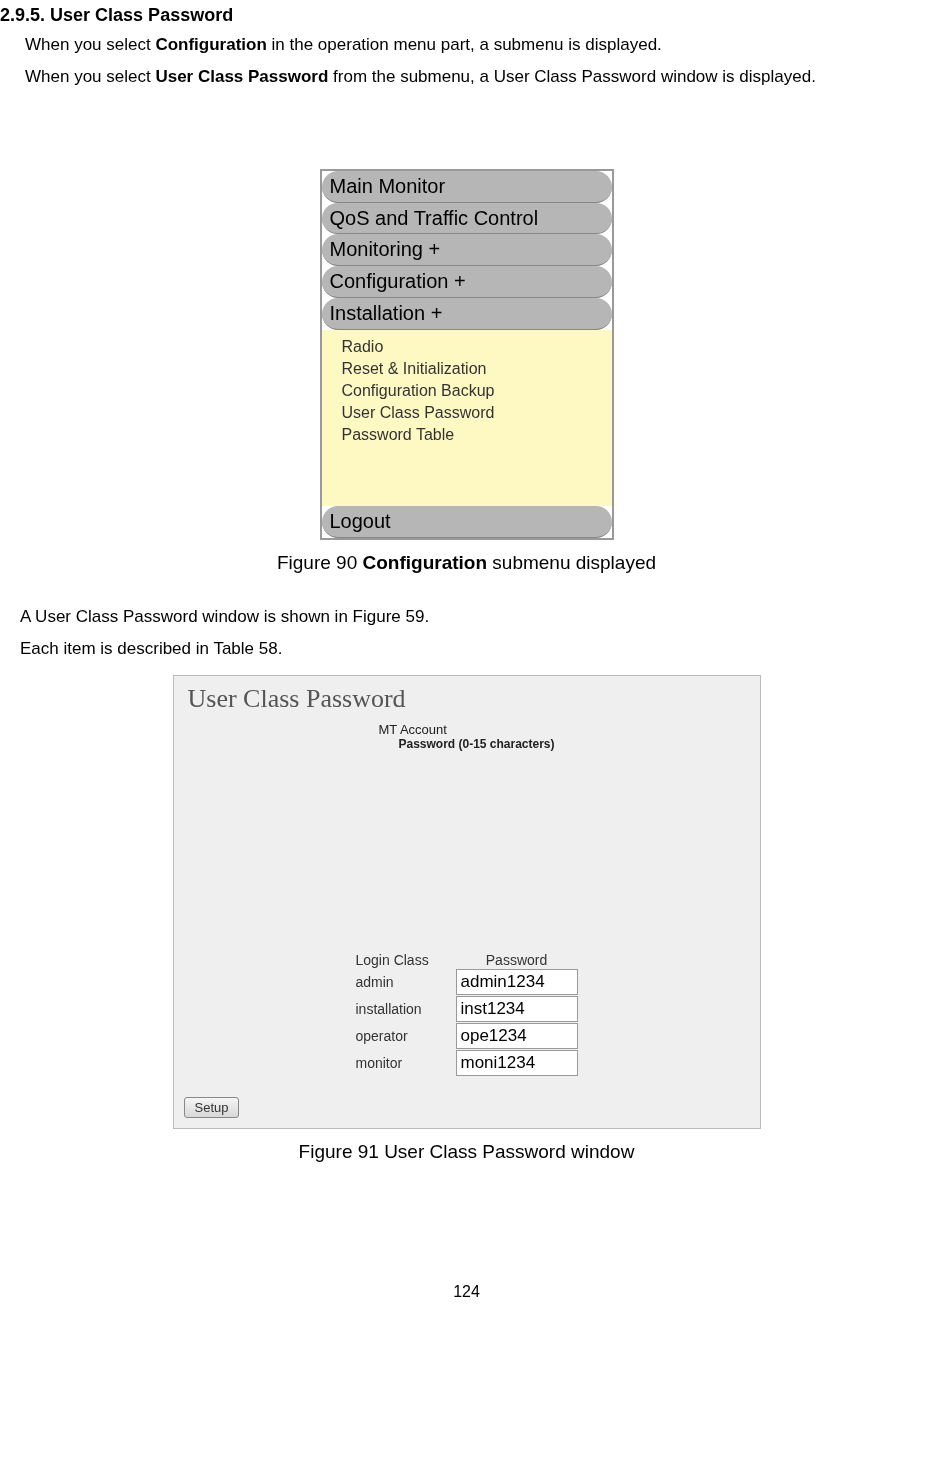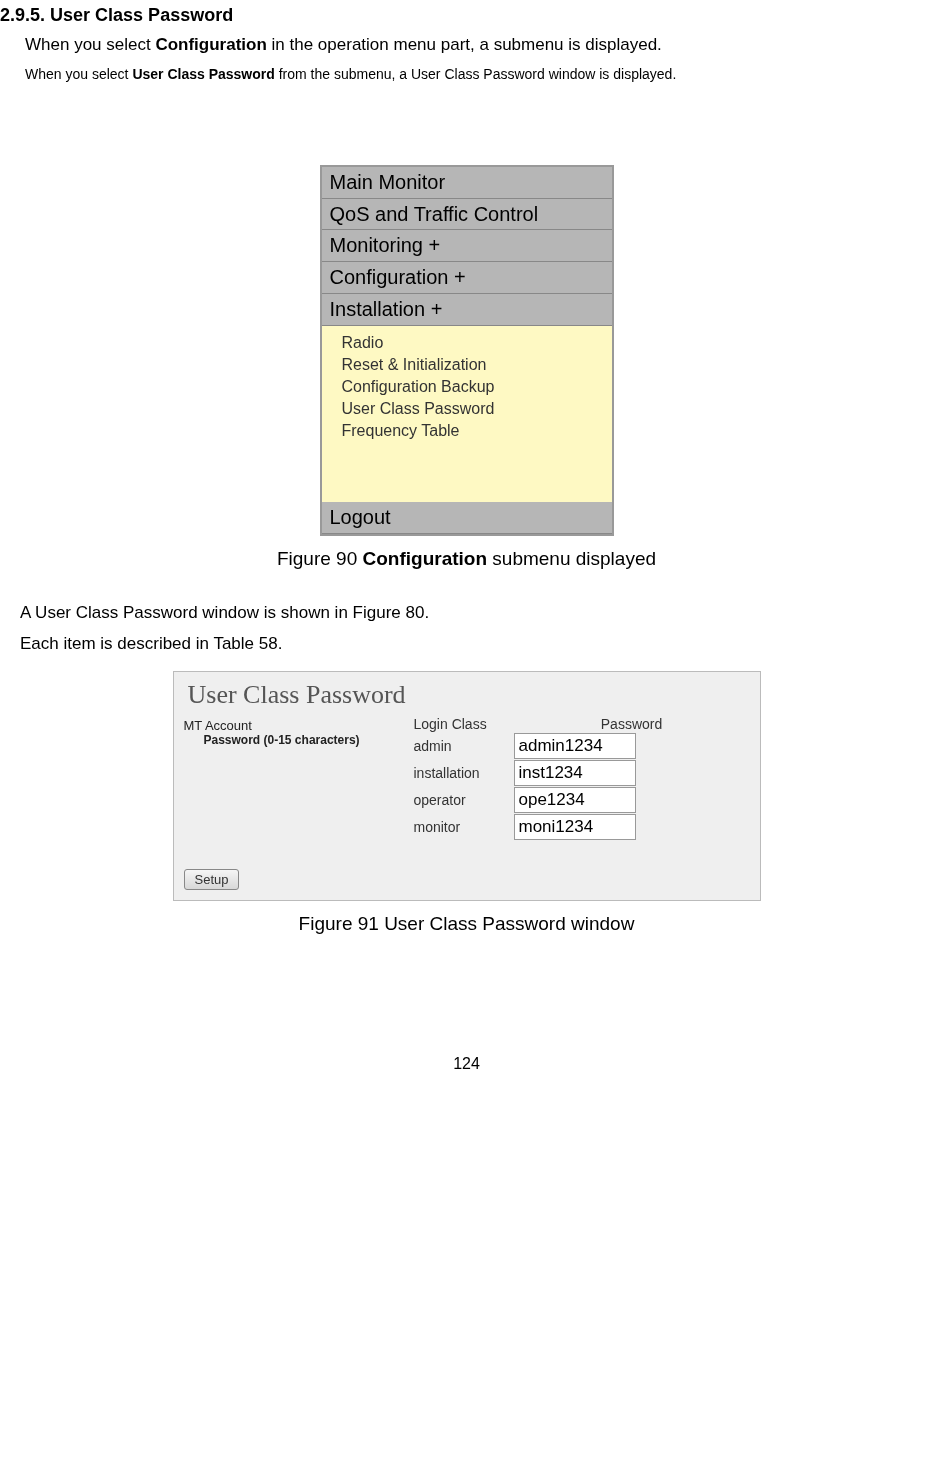--- a/index.html
+++ b/index.html
@@ -18,38 +18,39 @@
     font-weight: bold;
     font-size: 18px;
     margin-left: 0;
   }
   .para {
     font-size: 17px;
     margin: 6px 0 6px 25px;
     line-height: 1.5;
   }
   .para-nopad {
-    font-size: 14px;
+    font-size: 17px;
     margin: 6px 0 4px 0;
     line-height: 1.5;
   }
   .bold { font-weight: bold; }
   .menu-image {
     width: 290px;
     margin: 80px auto 10px auto;
     border: 2px solid #999;
     background: #fff;
   }
   .menu-item {
     background: #b6b6b6;
     border-bottom: 1px solid #888;
     padding: 4px 8px;
     font-family: Arial, sans-serif;
     font-size: 20px;
     color: #000;
+    border-radius: 16px;
   }
   .menu-item.multiline {
     line-height: 1.1;
   }
   .submenu {
     background: #fef9c3;
     padding: 6px 0 60px 20px;
   }
   .submenu-item {
     font-family: Verdana, Arial, sans-serif;
@@ -70,21 +71,22 @@
     padding: 8px 10px 10px 10px;
   }
   .ucp-title {
     font-family: Georgia, 'Times New Roman', serif;
     font-size: 26px;
     color: #555;
     margin: 0 0 6px 4px;
   }
   .ucp-body {
     display: flex;
-    align-items: flex-start;
+    align-items: center;
+    flex-direction: column;
   }
   .ucp-left {
     flex: 0 0 230px;
     font-size: 13px;
     color: #222;
     padding-top: 2px;
   }
   .ucp-left .l1 { font-weight: normal; }
   .ucp-left .l2 { font-weight: bold; margin-left: 20px; font-size: 12px; }
   .ucp-table {
@@ -98,21 +100,21 @@
   .ucp-input {
     width: 122px;
     height: 18px;
     font-size: 17px;
     background: #fff;
     border: 1px solid #999;
     padding: 12px 4px;
     box-sizing: border-box;
   }
   .setup-btn {
-    margin-top: 28px;
+    margin-top: 20px;
     background: linear-gradient(#f5f5f5,#d8d8d8);
     border: 1px solid #888;
     border-radius: 3px;
     padding: 2px 10px;
     font-size: 13px;
     color: #333;
     cursor: pointer;
   }
   .page-number {
     text-align: center;
@@ -142,30 +144,30 @@
     <div class="menu-item">Main Monitor</div>
     <div class="menu-item multiline">QoS and Traffic Control</div>
     <div class="menu-item">Monitoring +</div>
     <div class="menu-item">Configuration +</div>
     <div class="menu-item">Installation +</div>
     <div class="submenu">
       <div class="submenu-item">Radio</div>
       <div class="submenu-item">Reset &amp; Initialization</div>
       <div class="submenu-item">Configuration Backup</div>
       <div class="submenu-item">User Class Password</div>
-      <div class="submenu-item">Frequency Table</div>
+      <div class="submenu-item">Password Table</div>
     </div>
     <div class="menu-item">Logout</div>
   </div>
 
   <div class="figure-caption">
     <span>Figure 90 </span><span class="bold">Configuration</span><span> submenu displayed</span>
   </div>
 
-  <div class="para" style="margin-left:20px;">A User Class Password window is shown in Figure 80.</div>
+  <div class="para" style="margin-left:20px;">A User Class Password window is shown in Figure 59.</div>
   <div class="para" style="margin-left:20px;">Each item is described in Table 58.</div>
 
   <div class="ucp-window">
     <div class="ucp-title">User Class Password</div>
     <div class="ucp-body">
       <div class="ucp-left">
         <div class="l1">MT Account</div>
         <div class="l2">Password (0-15 characters)</div>
       </div>
       <div class="ucp-table">

